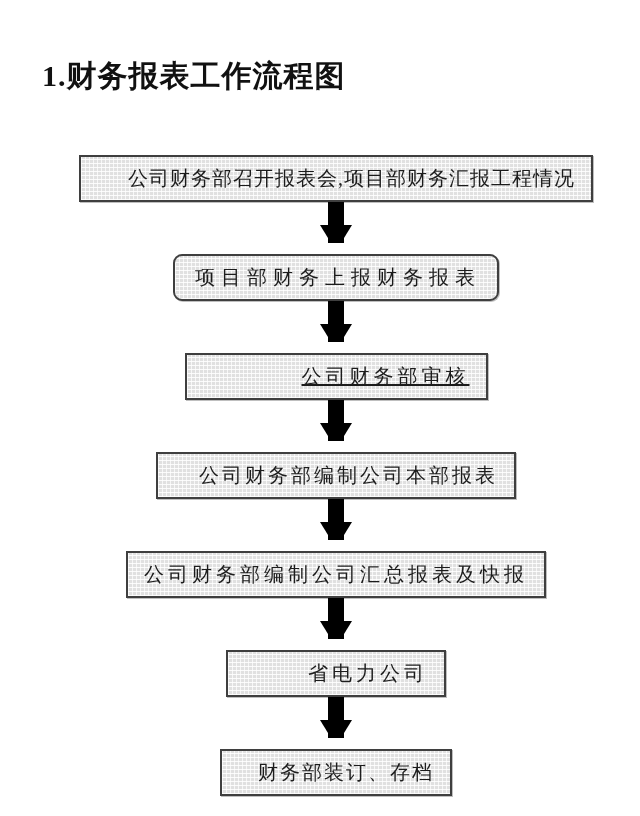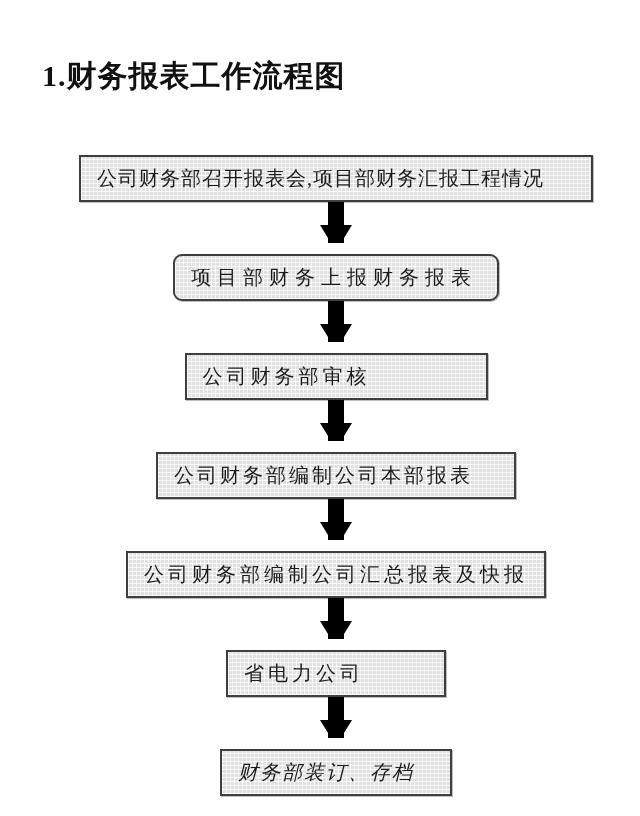--- a/index.html
+++ b/index.html
@@ -41,34 +41,34 @@
   }
   .node {
     height: 47px;
     border: 2px solid var(--node-border);
     background-color: var(--node-fill);
     background-image:
       repeating-linear-gradient(0deg,  rgba(255,255,255,0.85) 0 1px, rgba(0,0,0,0.02) 1px 4px),
       repeating-linear-gradient(90deg, rgba(255,255,255,0.85) 0 1px, rgba(0,0,0,0.02) 1px 4px);
     display: flex;
     align-items: center;
-    justify-content: flex-start;
+    justify-content: flex-end;
     color: var(--text);
     font-size: 20px;
     letter-spacing: 2px;
     white-space: nowrap;
     box-shadow: 1px 1px 0 rgba(0,0,0,0.25);
   }
   .b1 { width: 514px; letter-spacing: 1px; }
   .b2 { width: 326px; letter-spacing: 6px; border-radius: 9px; }
-  .b3 { width: 303px; letter-spacing: 4px; }
+  .b3 { width: 303px; letter-spacing: 4px; text-decoration: underline; }
   .b4 { width: 360px; letter-spacing: 3px; }
   .b5 { width: 420px; letter-spacing: 4px; }
   .b6 { width: 220px; letter-spacing: 4px; }
-  .b7 { width: 232px; letter-spacing: 2px; font-style: italic; }
+  .b7 { width: 232px; letter-spacing: 2px; }
   .arrow {
     position: relative;
     width: 16px;
     height: 52px;
   }
   .arrow .shaft {
     position: absolute;
     left: 50%;
     transform: translateX(-50%);
     top: 0;

